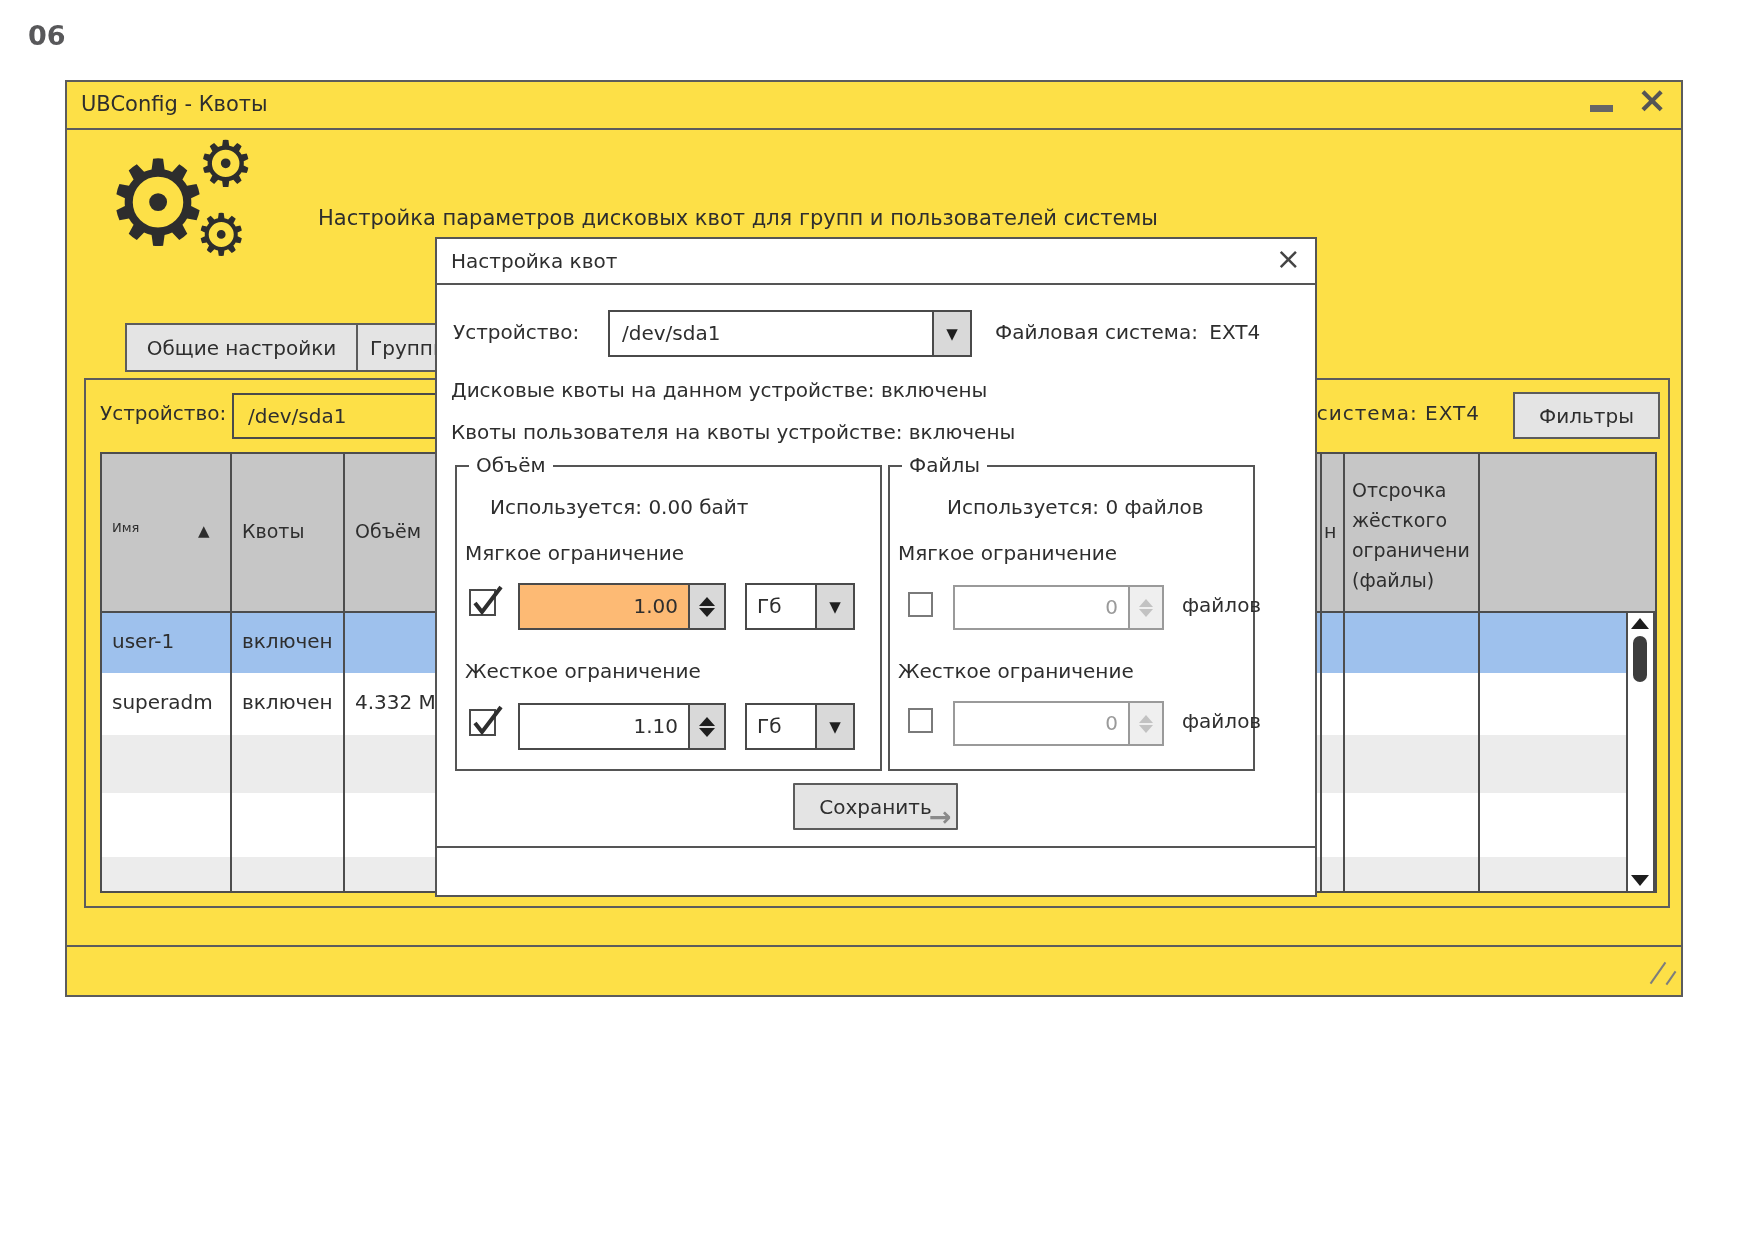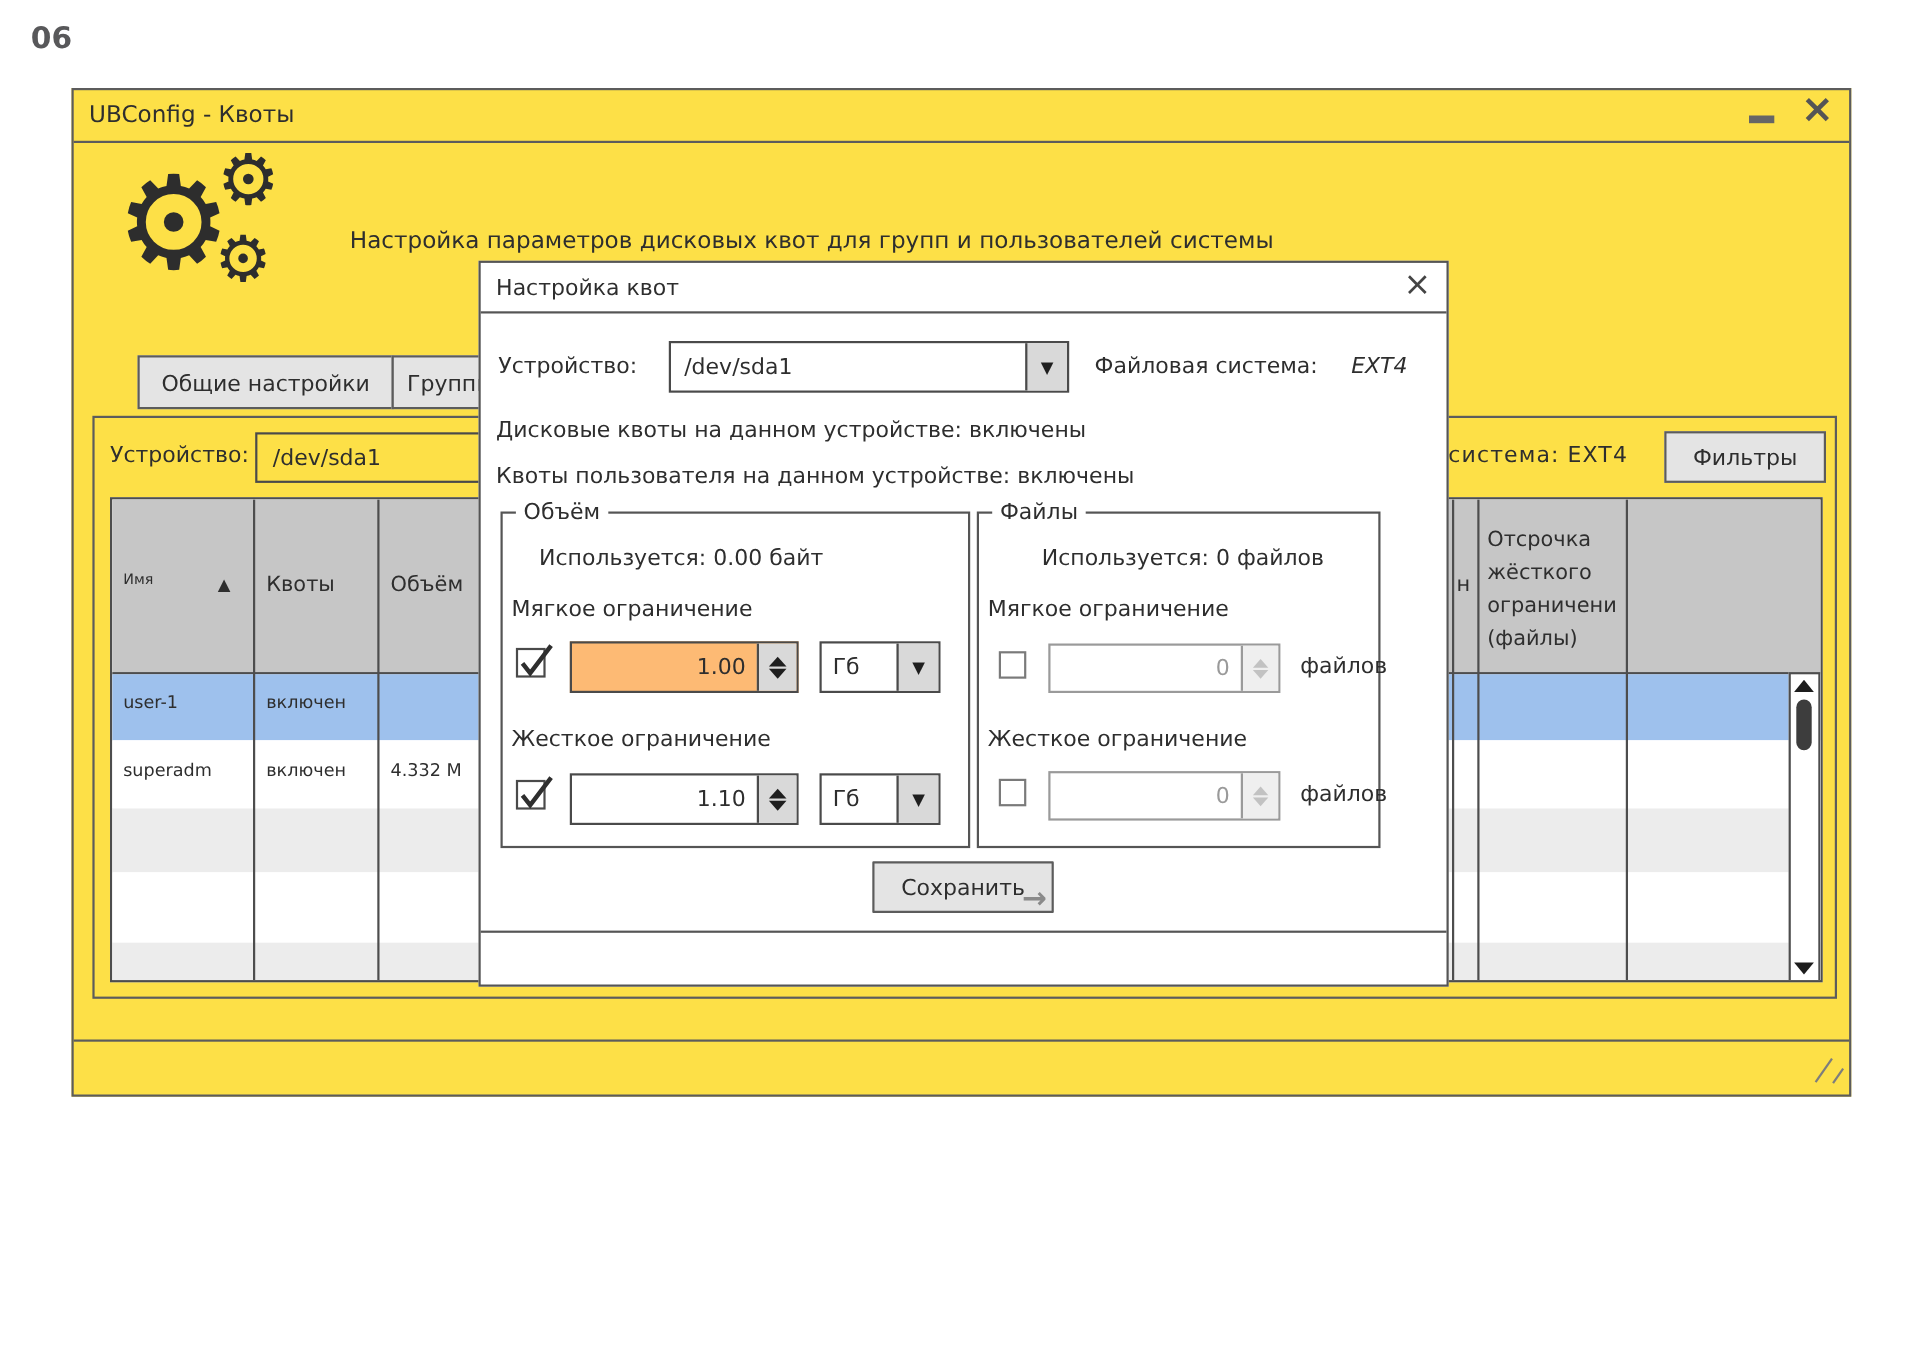--- a/index.html
+++ b/index.html
@@ -8,21 +8,21 @@
     font-family: "DejaVu Sans", sans-serif; color: #2e2e2e;
   }
   .screen { position: relative; width: 1753px; height: 1240px; overflow: hidden; background:#fff; }
   .abs { position: absolute; }
   .txt20 { font-size: 20px; white-space: nowrap; }
   .bordered { border: 2px solid #5c5c5c; background: #fde047; }
   .greybtn { background: #e4e4e4; border: 2px solid #5c5c5c; display:flex; align-items:center; justify-content:center; }
   .tab { background: #e4e4e4; border: 2px solid #5c5c5c; display:flex; align-items:center; }
   .vline { position:absolute; width:2px; background:#4d4d4d; top:0; }
   .hdr-multi { font-size:19px; line-height:30px; white-space:normal; overflow:hidden; }
-  .row-cell { position:absolute; font-size:16px; white-space:nowrap; overflow:hidden; }
+  .row-cell { position:absolute; font-size:20px; white-space:nowrap; overflow:hidden; }
   .tri-up-s { width:0;height:0;border-left:8px solid transparent;border-right:8px solid transparent;border-bottom:9px solid #1f1f1f; }
   .tri-down-s { width:0;height:0;border-left:8px solid transparent;border-right:8px solid transparent;border-top:9px solid #1f1f1f; }
   .tri-up-d { width:0;height:0;border-left:7px solid transparent;border-right:7px solid transparent;border-bottom:8px solid #c2c2c2; }
   .tri-down-d { width:0;height:0;border-left:7px solid transparent;border-right:7px solid transparent;border-top:8px solid #c2c2c2; }
   .spinbtn { position:absolute; right:0; top:0; height:100%; width:36px; background:#d9d9d9;
              border-left:2px solid #4a4a4a; display:flex; flex-direction:column; align-items:center; justify-content:center; gap:2px; }
   .spinbtn.disabled { background:#efefef; border-left:2px solid #9a9a9a; }
   .combo-arrow-btn { position:absolute; right:0; top:0; height:100%; width:38px; background:#d9d9d9;
              border-left:2px solid #4a4a4a; display:flex; align-items:center; justify-content:center; font-size:15px; color:#1f1f1f; }
   .checkbox { border:2px solid #4a4a4a; background:#fff; position:absolute; }
@@ -130,25 +130,25 @@
       <span class="abs" style="right:14px; top:2px; font-size:30px; color:#444;">×</span>
     </div>
 
     <span class="abs txt20" style="left:16px; top:81px;">Устройство:</span>
     <div class="abs" style="left:171px; top:71px; width:364px; height:47px; border:2px solid #4a4a4a; background:#fff;">
       <span class="abs txt20" style="left:12px; top:9px;">/dev/sda1</span>
       <div class="combo-arrow-btn">▼</div>
     </div>
     <span class="abs txt20" style="left:558px; top:81px;">
       <span>Файловая система:</span>
-      <span style="margin-left:24px;font-style:italic;">EXT4</span>
+      <span style="margin-left:5px;">EXT4</span>
     </span>
 
     <div class="abs txt20" style="left:14px; top:139px;">Дисковые квоты на данном устройстве:  включены</div>
-    <div class="abs txt20" style="left:14px; top:181px;">Квоты пользователя на данном устройстве:  включены</div>
+    <div class="abs txt20" style="left:14px; top:181px;">Квоты пользователя на квоты устройстве:  включены</div>
 
     <div class="groupbox" style="left:18px; top:226px; width:427px; height:306px;">
       <span class="legend">Объём</span>
 
       <div class="abs txt20" style="left:33px; top:28px;">Используется:  0.00 байт</div>
 
       <div class="abs txt20" style="left:8px; top:74px;">Мягкое ограничение</div>
 
       <div class="checkbox" style="left:12px; top:122px; width:27px; height:27px; overflow:visible;">
         <svg width="40" height="36" viewBox="0 0 40 36" style="position:absolute; left:-4px; top:-10px;">

